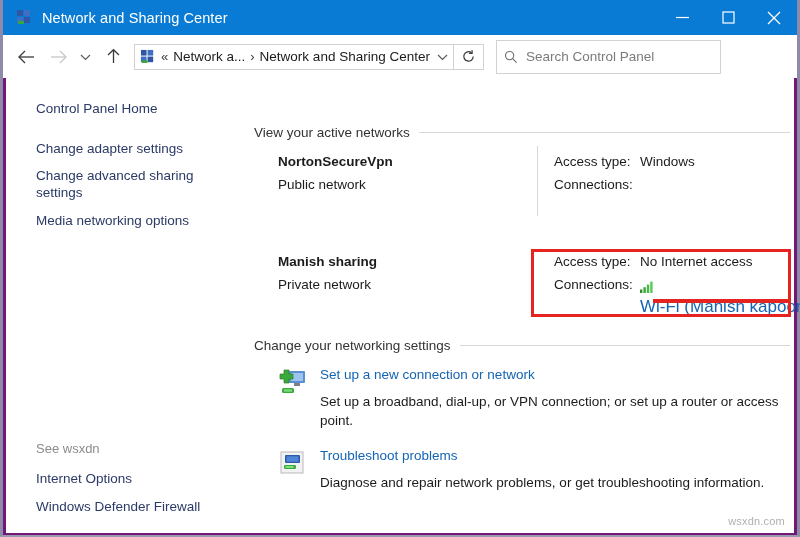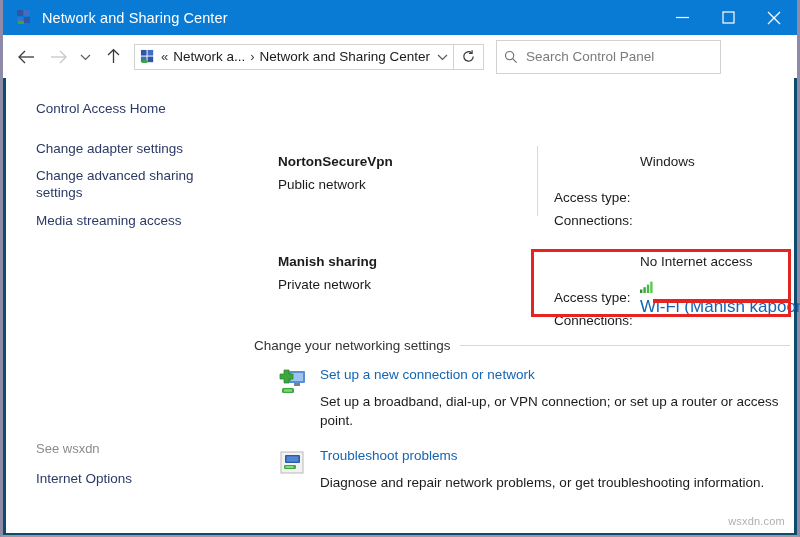--- a/index.html
+++ b/index.html
@@ -11,21 +11,21 @@
     position:relative;
   }
 
   
   #window{
     position:absolute;left:0;top:0;width:800px;height:537px;
     box-sizing:border-box;
     border-left:3px solid #8e8ba8;
     border-right:3px solid #8e8ba8;
     border-bottom:2px solid #9a97b0;
-    background:#0c4a6e;
+    background:#701a75;
   }
 
   
   #titlebar{
     position:absolute;left:0;top:0;right:0;height:35px;
     background:#0a7bd4;
     display:flex;align-items:center;
   }
   #title-left{display:flex;align-items:center;padding-left:13px;gap:9px;flex:1;}
   #app-icon{width:17px;height:17px;position:relative;display:block;}
@@ -138,21 +138,21 @@
     position:absolute;left:24px;top:23px;
     font-size:13.5px;color:#1b1b1b;white-space:nowrap;
   }
   .net-divider{
     position:absolute;left:283px;top:-8px;width:1px;background:#d8d8d8;
   }
   #net1 .net-divider{height:70px;}
 
   .net-info{position:absolute;left:300px;top:0;right:0;}
   .info-line{position:relative;height:23px;display:flex;align-items:flex-start;}
-  .info-label{font-size:13.5px;color:#1b1b1b;width:86px;flex:none;white-space:nowrap;margin-top:36px;}
+  .info-label{font-size:13.5px;color:#1b1b1b;width:86px;flex:none;white-space:nowrap;}
   .info-value{font-size:13.5px;color:#1b1b1b;white-space:nowrap;}
 
   #wifi-link{
     color:#1464b4;font-size:17px;white-space:nowrap;
   }
   #wifi-icon{display:inline-block;vertical-align:-2px;margin-right:5px;}
 
   
   #redbox{
     position:absolute;left:528px;top:249px;width:260px;height:68px;
@@ -283,31 +283,36 @@
           <line x1="8.7" y1="8.7" x2="12.6" y2="12.6" stroke="#6e6e6e" stroke-width="1.15"></line>
         </svg>
       </span>
       <span id="search-ph">Search Control Panel</span>
     </div>
   </div>
 
   <div id="content">
 
     <div id="sidebar">
-      <div class="side-link" id="side-home">Control Access Home</div>
+      <div class="side-link" id="side-home">Control Panel Home</div>
       <div class="side-link" id="side-adapter">Change adapter settings</div>
       <div class="side-link" id="side-advanced">Change advanced sharing settings</div>
-      <div class="side-link" id="side-media">Media streaming access</div>
+      <div class="side-link" id="side-media">Media networking options</div>
       <div id="see-also">See wsxdn</div>
       <div class="side-link" id="side-internet">Internet Options</div>
+      <div class="side-link" id="side-firewall">Windows Defender Firewall</div>
     </div>
 
     <div id="main">
 
 
+      <div class="section-head" id="sec-active">
+        <span class="sh-text">View your active networks</span>
+        <span class="sh-rule"></span>
+      </div>
 
       <div class="net-row" id="net1">
         <div class="net-name">NortonSecureVpn</div>
         <div class="net-type">Public network</div>
         <div class="net-divider"></div>
         <div class="net-info">
           <div class="info-line">
             <span class="info-label">Access type:</span>
             <span class="info-value">Windows</span>
           </div>

